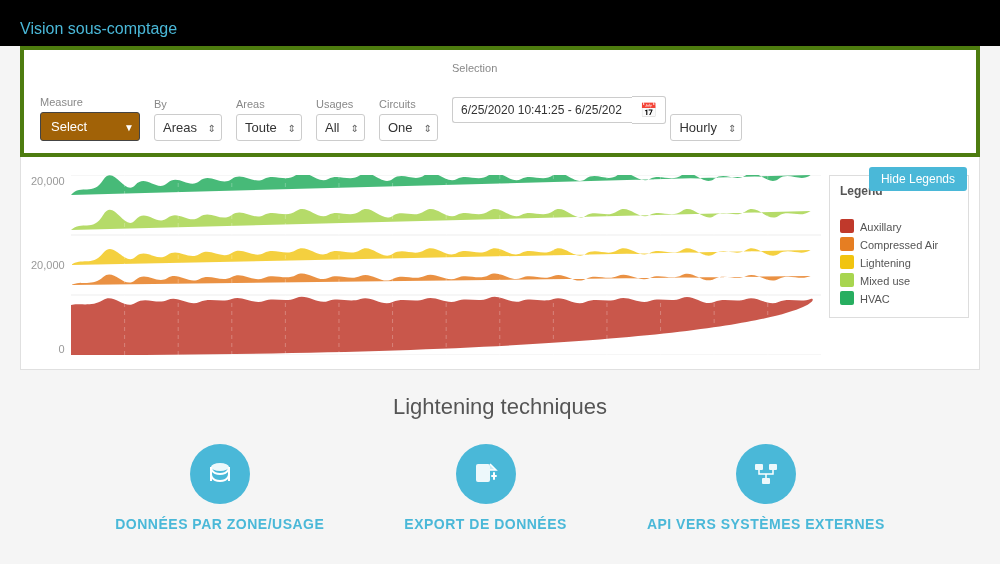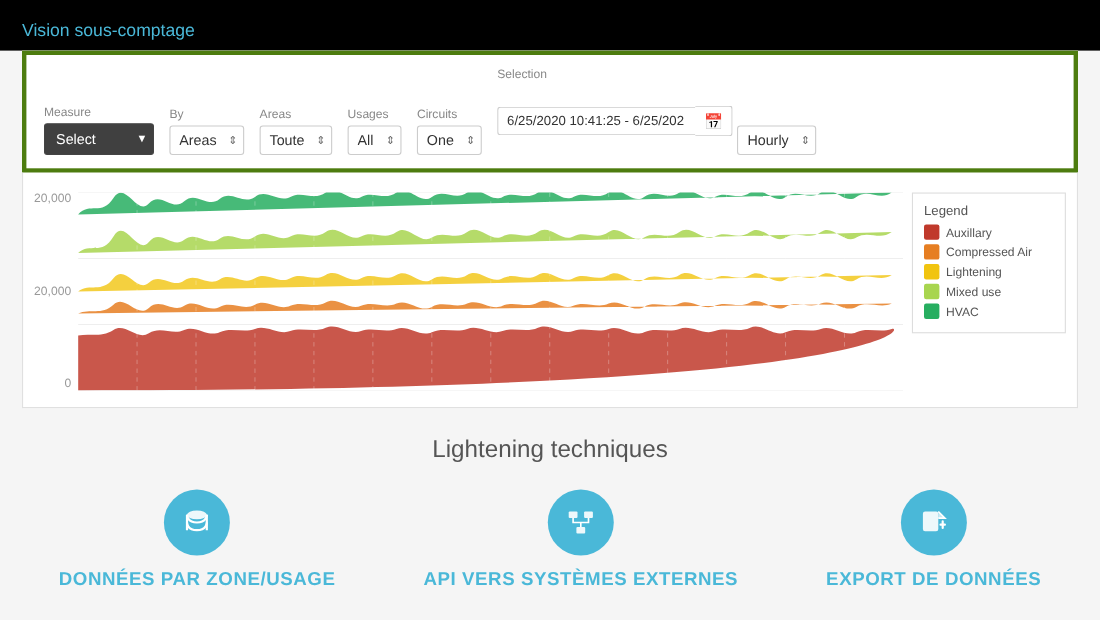--- a/index.html
+++ b/index.html
@@ -56,21 +56,21 @@
     .select-arrow {
       position: absolute;
       right: 6px;
       top: 50%;
       transform: translateY(-50%);
       pointer-events: none;
       font-size: 10px;
       color: #666;
     }
     .measure-select {
-      background: #404040;
+      background: #a16207;
       color: white;
       border-color: #444;
       min-width: 100px;
       padding: 6px 24px 6px 10px;
     }
     .measure-arrow {
       color: white;
     }
     .date-input {
       border: 1px solid #ccc;
@@ -164,22 +164,22 @@
     }
     .legend-box {
       width: 140px;
       margin-left: 8px;
       border: 1px solid #ddd;
       padding: 8px 10px;
       font-size: 11px;
       color: #555;
     }
     .legend-title {
-      font-weight: normal;
-      margin-bottom: 6px;
+      font-weight: bold;
+      margin-bottom: 21px;
       font-size: 12px;
     }
     .legend-item {
       display: flex;
       align-items: flex-end;
       gap: 6px;
       margin-bottom: 4px;
     }
     .legend-color {
       width: 14px;
@@ -217,21 +217,21 @@
       background: #4ab8d8;
       border-radius: 50%;
       display: flex;
       align-items: center;
       justify-content: center;
       color: white;
       font-size: 22px;
     }
     .feature-label {
       color: #4ab8d8;
-      font-size: 17px;
+      font-size: 14px;
       font-weight: bold;
       letter-spacing: 0.5px;
       text-align: center;
     }
 
     
     .chart-svg {
       width: 100%;
       height: 180px;
     }
@@ -305,20 +305,21 @@
           <option>Hourly</option>
         </select>
         <span class="select-arrow">⇕</span>
       </div>
     </div>
   </div>
 
 </div>
 
 <div class="chart-section">
+  <button class="hide-legends-btn">Hide Legends</button>
 
   <div class="chart-area">
 
     <div class="y-axis">
       <span>20,000</span>
       <span>20,000</span>
       <span>0</span>
     </div>
 
     <div class="chart-wrapper">
@@ -394,34 +395,34 @@
           <path d="M5,7 L5,21" stroke="white" stroke-width="2"></path>
           <path d="M23,7 L23,21" stroke="white" stroke-width="2"></path>
         </svg>
       </div>
       <span class="feature-label">DONNÉES PAR ZONE/USAGE</span>
     </div>
 
     <div class="feature-item">
       <div class="feature-icon">
         <svg width="28" height="28" viewBox="0 0 28 28" fill="none" xmlns="http://www.w3.org/2000/svg">
+          <rect x="4" y="4" width="14" height="18" rx="2" fill="white" opacity="0.9"></rect>
+          <path d="M18,4 L24,10 L18,10 Z" fill="white" opacity="0.7"></path>
+          <path d="M18,4 L24,10 L18,10" stroke="white" stroke-width="1.5"></path>
+          <path d="M20,16 L24,16 M22,13 L22,19" stroke="white" stroke-width="2" stroke-linecap="round"></path>
+        </svg>
+      </div>
+      <span class="feature-label">EXPORT DE DONNÉES</span>
+    </div>
+
+    <div class="feature-item">
+      <div class="feature-icon">
+        <svg width="28" height="28" viewBox="0 0 28 28" fill="none" xmlns="http://www.w3.org/2000/svg">
           <rect x="3" y="4" width="8" height="6" rx="1" fill="white" opacity="0.9"></rect>
           <rect x="17" y="4" width="8" height="6" rx="1" fill="white" opacity="0.9"></rect>
           <rect x="10" y="18" width="8" height="6" rx="1" fill="white" opacity="0.9"></rect>
           <path d="M7,10 L7,14 L14,14 M21,10 L21,14 L14,14 L14,18" stroke="white" stroke-width="1.5" fill="none"></path>
         </svg>
       </div>
       <span class="feature-label">API VERS SYSTÈMES EXTERNES</span>
     </div>
-
-    <div class="feature-item">
-      <div class="feature-icon">
-        <svg width="28" height="28" viewBox="0 0 28 28" fill="none" xmlns="http://www.w3.org/2000/svg">
-          <rect x="4" y="4" width="14" height="18" rx="2" fill="white" opacity="0.9"></rect>
-          <path d="M18,4 L24,10 L18,10 Z" fill="white" opacity="0.7"></path>
-          <path d="M18,4 L24,10 L18,10" stroke="white" stroke-width="1.5"></path>
-          <path d="M20,16 L24,16 M22,13 L22,19" stroke="white" stroke-width="2" stroke-linecap="round"></path>
-        </svg>
-      </div>
-      <span class="feature-label">EXPORT DE DONNÉES</span>
-    </div>
   </div>
 </div>
 
 </body></html>

